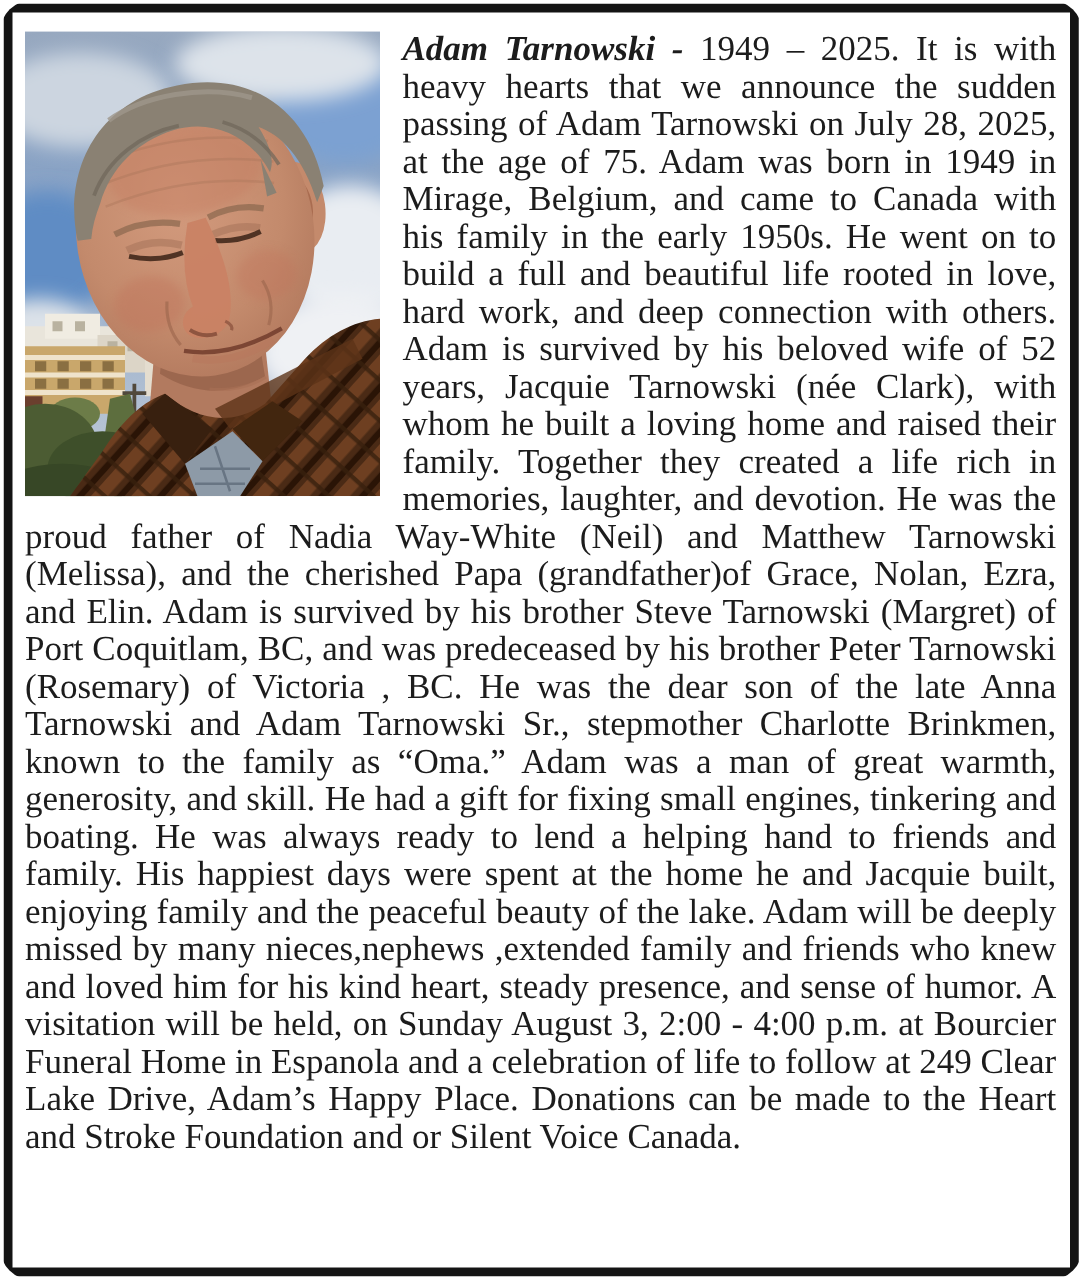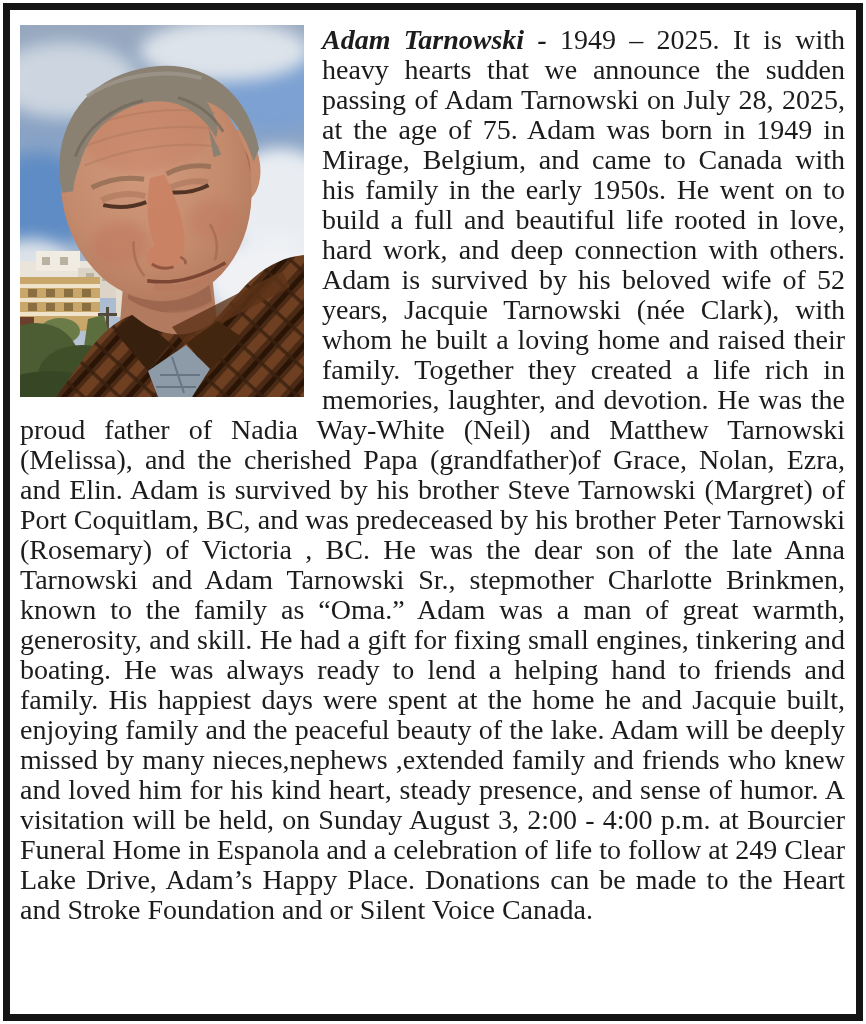--- a/index.html
+++ b/index.html
@@ -1,18 +1,18 @@
 <!DOCTYPE html>
 <html><head>
 <meta charset="utf-8">
 <style>
   html,body{margin:0;padding:0;background:#ffffff;}
   .page{
     width:866px;height:1024px;box-sizing:border-box;
-    background:#ffffff;position:relative;overflow:hidden;
+    background:#ffffff;position:relative;overflow:hidden;border-radius:26px;
   }
   .frame{
     position:absolute;left:3px;top:3px;right:3px;bottom:3px;
     border:7px solid #141414;box-sizing:border-box;
     background:#ffffff;
     padding:15px 11px 8px 10px;overflow:hidden;
   }
   .photo{
     float:left;width:284px;height:372px;
     margin:0 18px 6px 0;

